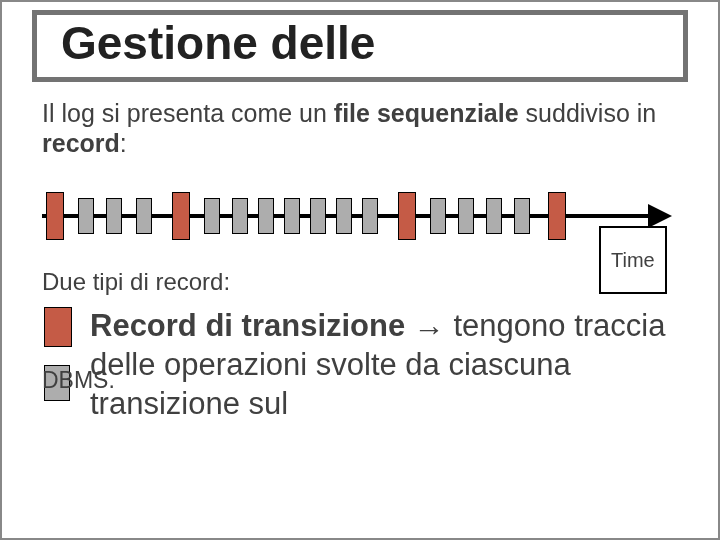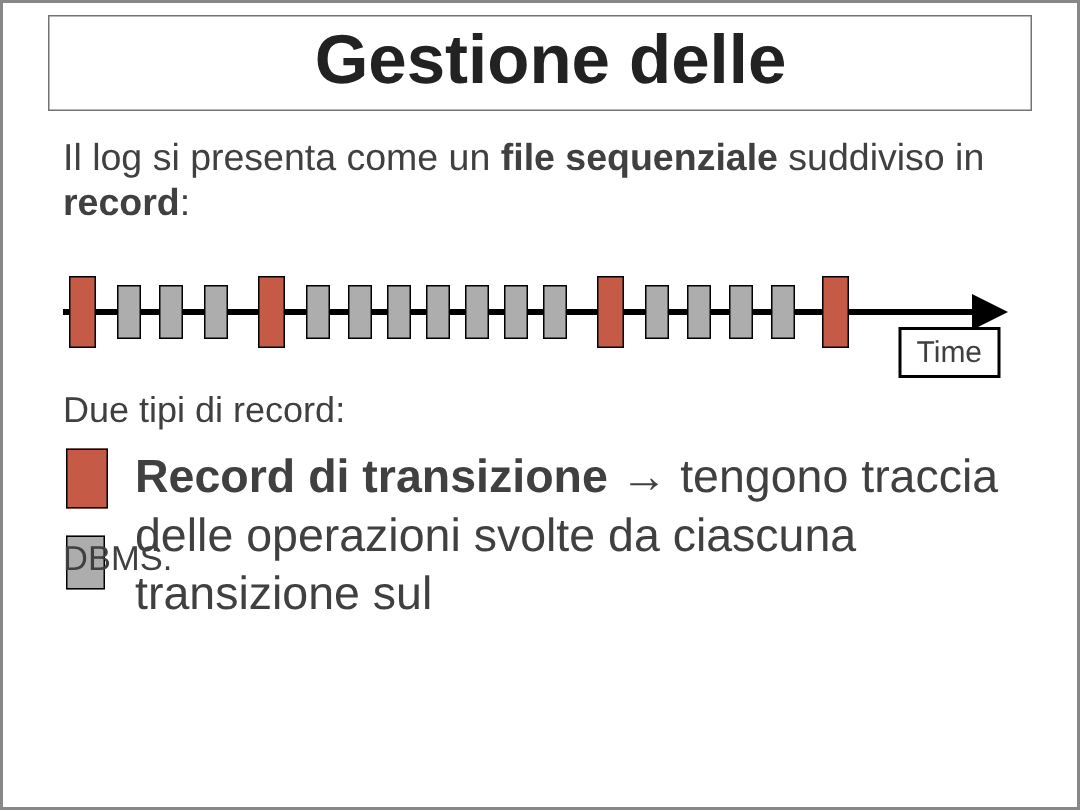--- a/index.html
+++ b/index.html
@@ -4,23 +4,23 @@
 <style>
   * { box-sizing: border-box; margin: 0; padding: 0; }
   html, body { width: 720px; height: 540px; font-family: Arial, Helvetica, sans-serif; background: #fff; }
   .slide {
     width: 720px; height: 540px;
     border: 2px solid #888;
     position: relative;
     padding: 0;
   }
   .title-box {
-    border: 1px solid #737373;
+    border: 5px solid #737373;
     margin: 8px 30px 0 30px;
-    text-align: center;
+    text-align: left;
     padding: 4px 10px 10px 24px;
   }
   .title-box h1 {
     font-size: 46px;
     font-weight: bold;
     line-height: 1.05;
     color: #222;
   }
   .body {
     padding: 10px 40px 0 40px;
@@ -60,21 +60,21 @@
     border: 1px solid #000;
   }
   .tick.red  { background: #c55b46; top: 4px; height: 48px; width: 18px; }
   .tick.gray { background: #adadad; }
   .time-label {
     position: absolute;
     top: 38px;
     left: 557px;
     border: 2px solid #000;
     background: #fff;
-    padding: 3px 10px;
+    padding: 20px 10px;
     font-size: 20px;
   }
   .subhead { margin-top: 18px; font-size: 24px; }
   .legend-area {
     position: relative;
     margin-top: 10px;
     min-height: 120px;
   }
   .legend-box {
     position: absolute;

